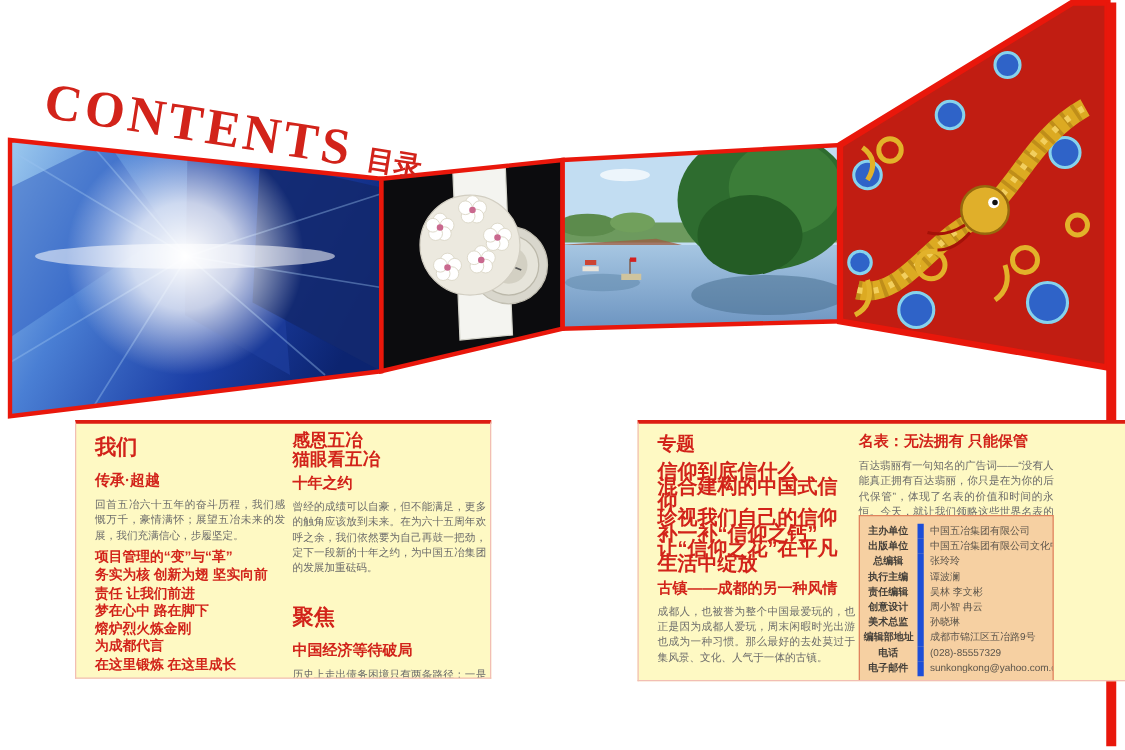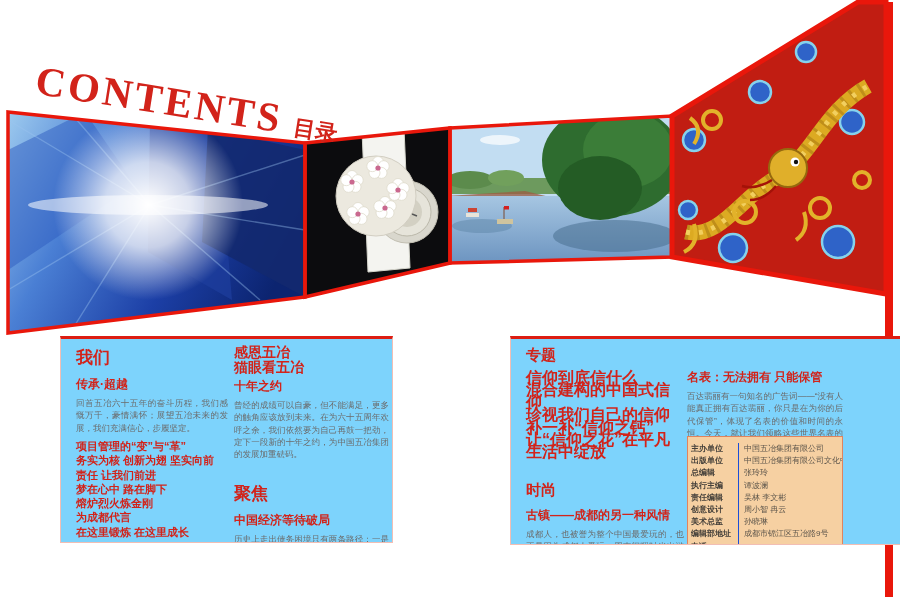--- a/index.html
+++ b/index.html
@@ -11,46 +11,46 @@
   }
   svg.band { position:absolute; left:0; top:0; }
   .petal { fill:#ffffff; stroke:#dedacb; stroke-width:0.8; }
 
   
   .masthead { position:absolute; left:40px; top:56px; transform:rotate(9deg); transform-origin:left top; color:#d2231a; white-space:nowrap; }
   .masthead .en { font-family:"Liberation Serif", serif; font-weight:bold; font-size:41px; letter-spacing:3px; }
   .masthead .zh { font-size:22px; font-weight:bold; margin-left:12px; }
 
   
-  .box { position:absolute; background:#7dd3fc; border:1px solid #f2beb4; border-top:3px solid #dd1d12; overflow:hidden; }
+  .box { position:absolute; background:#fef9c3; border:1px solid #f2beb4; border-top:3px solid #dd1d12; overflow:hidden; }
   #box-left  { left:60px;  top:336px; width:333px; height:207px; }
   #box-right { left:510px; top:336px; width:404px; height:209px; }
   .col { position:absolute; top:0; }
   #box-left .colA  { left:15px;  top:4px;  width:152px; }
   #box-left .colB  { left:173px; top:6px;  width:155px; }
   #box-right .colA { left:15px;  top:3px;  width:158px; }
-  #box-right .colB2{ left:176px; top:3px;  width:156px; height:200px;margin-top:24px; }
+  #box-right .colB2{ left:176px; top:3px;  width:156px; height:200px; }
 
   .h1 { font-size:17px; font-weight:bold; color:#d2231a; margin:3px 0 7px; }
   .h2 { font-size:15px; font-weight:bold; color:#d2231a; margin:4px 0 7px; }
   .sub { font-size:12px; font-weight:bold; color:#d2231a; margin:3px 0 4px; }
   .para { font-size:8.5px; color:#6b6b6b; line-height:1.45; text-align:justify; margin:2px 0 5px; }
   ul.red-items { list-style:none; }
   ul.red-items li { font-weight:bold; color:#d2231a; }
   .items-lg li { font-size:11px; line-height:14.3px; }
   .items-md li { font-size:14px; line-height:15px; }
   .items-sm li { font-size:16px; line-height:12.4px; }
   .mt1 { margin-top:21px; }
   .mt2 { margin-top:22px; }
 
   
   .credits { position:absolute; left:0; top:70px; width:156px; height:133px;
              background:#f6d0a2; border:1px solid #e0845e; padding:6px 3px 4px 3px; overflow:hidden; }
   .crow { display:flex; align-items:baseline; font-size:8px; line-height:12.2px; white-space:nowrap; }
-  .clabel { width:48px; flex:0 0 48px; text-align:left; font-weight:bold; color:#45403a; padding-right:4px; border-right:1px solid #1d4ed8; }
+  .clabel { width:48px; flex:0 0 48px; text-align:center; font-weight:bold; color:#45403a; padding-right:4px; border-right:5px solid #1d4ed8; }
   .cvalue { padding-left:5px; color:#5c554b; }
 </style>
 </head>
 <body>
 
 <div class="page">
 
   <svg class="band" width="900" height="600" viewBox="0 0 900 600">
     <defs>
       <linearGradient id="gSky" x1="0%" y1="0%" x2="100%" y2="40%">
@@ -218,21 +218,20 @@
   <div class="box" id="box-right">
     <div class="col colA">
       <div class="h2">专题</div>
       <ul class="red-items items-sm">
         <li>信仰到底信什么</li>
         <li>混合建构的中国式信仰</li>
         <li>珍视我们自己的信仰</li>
         <li>补一补“信仰之钙”</li>
         <li>让“信仰之花”在平凡生活中绽放</li>
       </ul>
-      <div class="h2 mt2">时尚</div>
       <div class="sub">古镇——成都的另一种风情</div>
       <p class="para">成都人，也被誉为整个中国最爱玩的，也正是因为成都人爱玩，周末闲暇时光出游也成为一种习惯。那么最好的去处莫过于集风景、文化、人气于一体的古镇。</p>
     </div>
     <div class="col colB2">
       <div class="sub">名表：无法拥有 只能保管</div>
       <p class="para">百达翡丽有一句知名的广告词——“没有人能真正拥有百达翡丽，你只是在为你的后代保管”，体现了名表的价值和时间的永恒。今天，就让我们领略这些世界名表的风采吧！</p>
       <div class="credits">
         <div class="crow">
             <span class="clabel">主办单位</span>
             <span class="cvalue">中国五冶集团有限公司</span>

